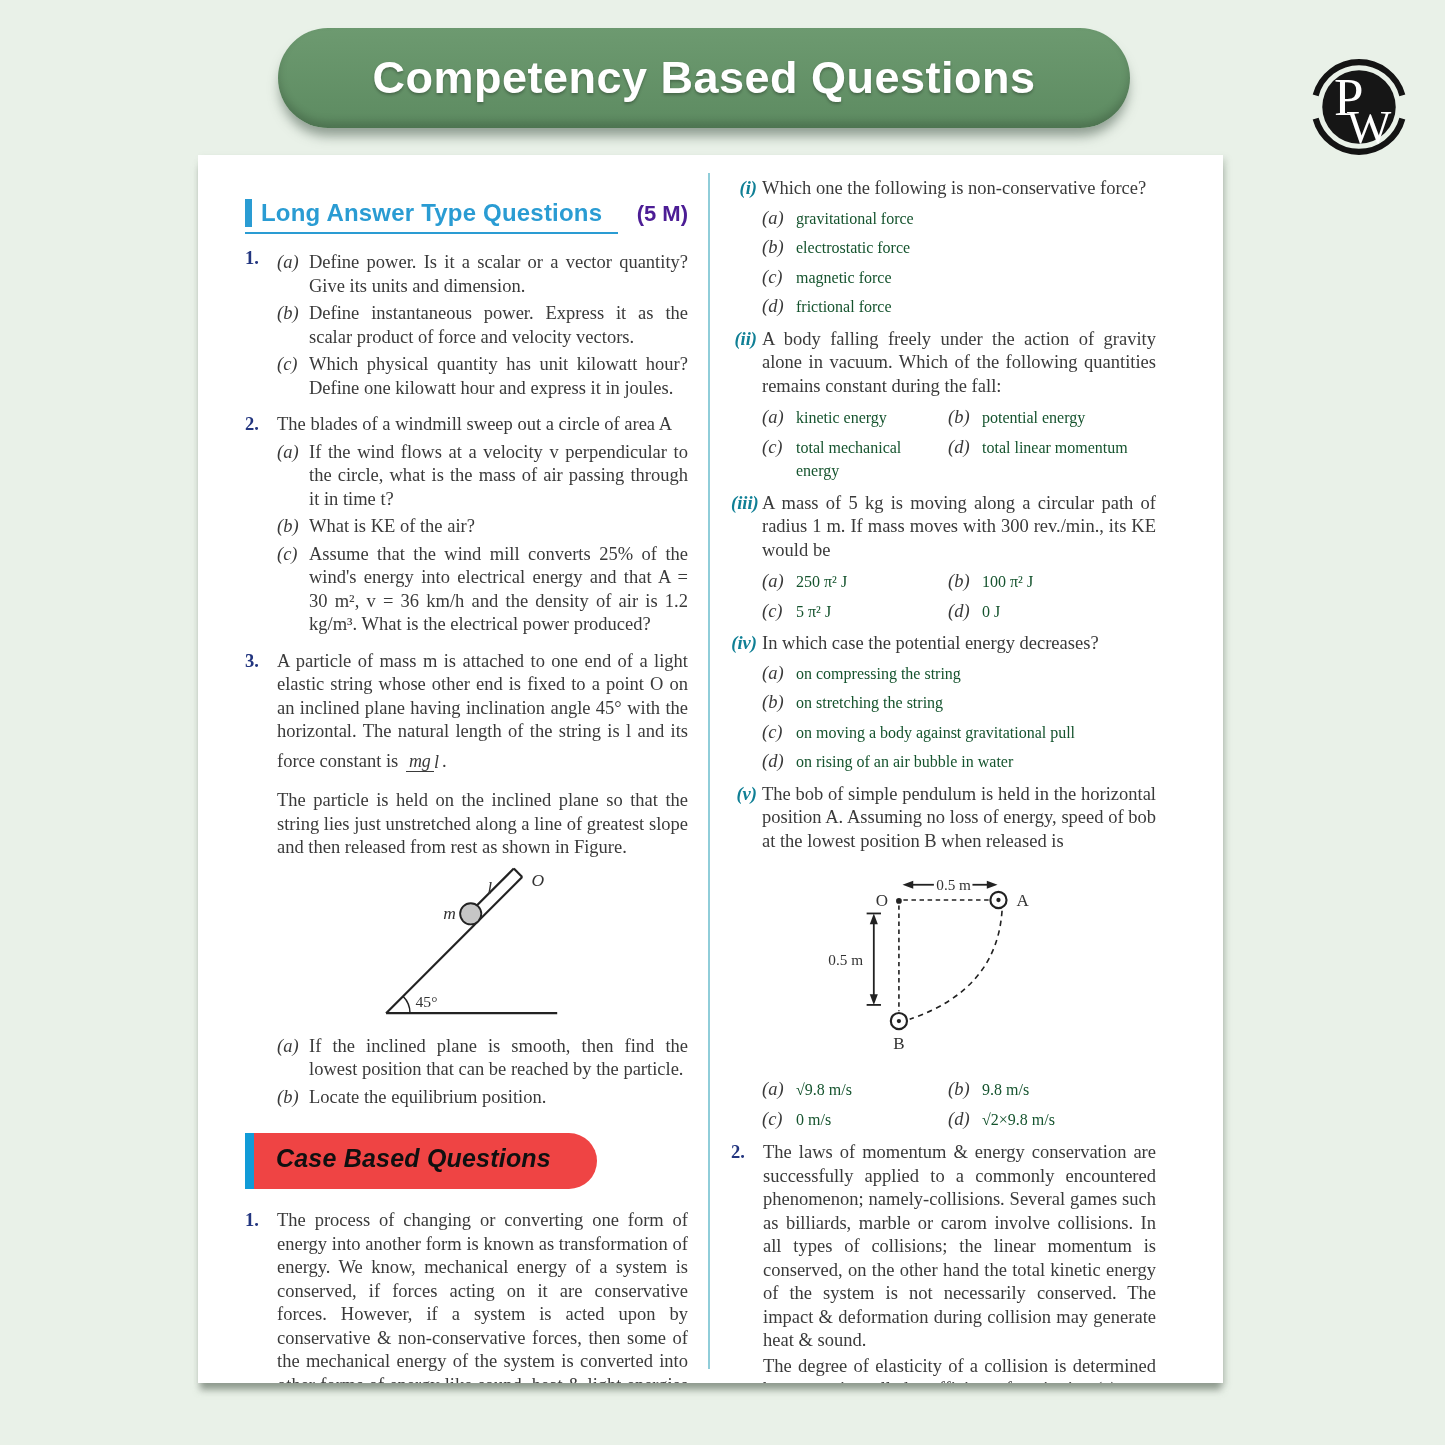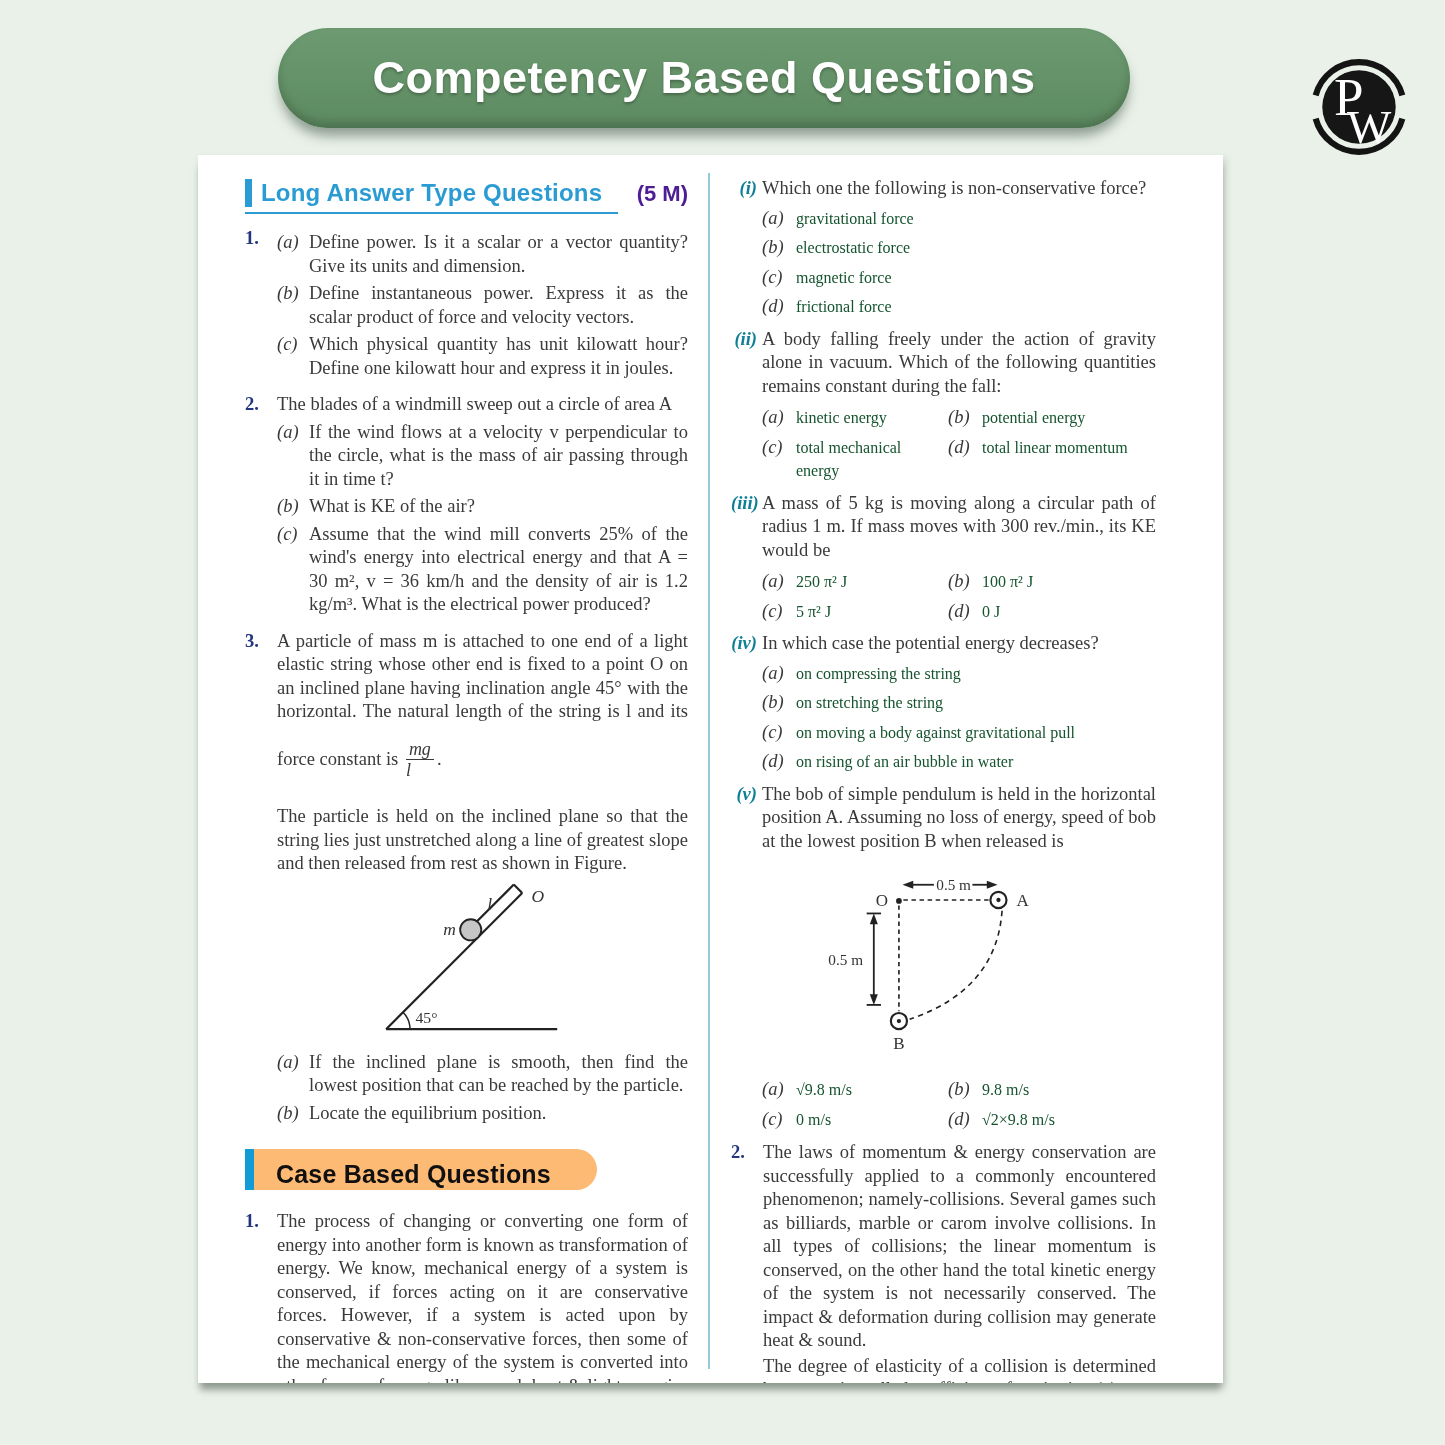--- a/index.html
+++ b/index.html
@@ -26,49 +26,50 @@
   
   .page{
     position:absolute;left:198px;top:155px;width:1025px;height:1228px;
     background:#ffffff;overflow:hidden;
     box-shadow:0 9px 7px -2px rgba(100,112,100,.6), 3px 3px 6px rgba(120,135,120,.25);
   }
   .divider{position:absolute;left:510px;top:18px;height:1196px;width:2px;background:#90cdd9;}
   .col-left{position:absolute;left:47px;top:24px;width:443px;}
   .col-right{position:absolute;left:533px;top:22px;width:425px;}
   
-  .law-head{display:flex;justify-content:space-between;align-items:flex-start;margin-bottom:8px;}
+  .law-head{display:flex;justify-content:space-between;align-items:flex-start;margin-bottom:8px;margin-top:20px;}
   .law-title-wrap{display:flex;align-items:stretch;border-bottom:2.5px solid #2a9cd3;padding-bottom:5px;padding-right:16px;}
   .law-bar{width:7px;background:#2a9cd3;margin-right:9px;}
   .law-title{
     font-family:"Liberation Sans", sans-serif;font-weight:700;font-size:24px;color:#2a9cd3;letter-spacing:.2px;
   }
   .law-marks{font-family:"Liberation Sans", sans-serif;font-weight:700;font-size:22px;color:#4c1d95;padding-top:2px;}
   .case-pill-row{display:flex;margin:24px 0 20px 0;}
   .case-bar{width:9px;background:#119bd7;}
   .case-pill{
-    background:#fdba74;border-radius:0 28px 28px 0;
-    padding:11px 46px 1px 22px;
+    background:#ef4444;border-radius:0 28px 28px 0;
+    padding:11px 46px 16px 22px;
+    font-style:italic;
   }
   .case-title{font-family:"Liberation Sans", sans-serif;font-weight:700;font-size:25px;color:#101010;letter-spacing:.2px;}
   
   .q{display:flex;margin-top:13px;}
   .qnum{flex:none;width:22px;margin-right:10px;font-weight:700;color:#22357f;font-size:18.5px;line-height:23.5px;}
   .qbody{flex:1;min-width:0;}
   .qtext,.ptext,.rtext{font-size:18.5px;line-height:23.5px;color:#3a3a3a;text-align:justify;}
   .part{display:flex;margin-top:4px;}
   .plabel{flex:none;width:30px;margin-right:2px;font-style:italic;font-size:18.5px;line-height:23.5px;color:#3a3a3a;}
   .rq{display:flex;margin-top:9px;}
   .rnum{flex:none;width:26px;margin-right:5px;text-align:right;font-style:italic;font-weight:700;color:#0f7f95;font-size:18.5px;line-height:23.5px;}
   .rbody{flex:1;min-width:0;}
   .opt{display:flex;margin-top:6px;}
   .olabel{flex:none;width:34px;font-style:italic;font-size:18.5px;line-height:23.5px;color:#3a3a3a;}
   .otext{font-size:16px;line-height:23.5px;color:#14532d;}
   .ogrid{display:grid;grid-template-columns:186px 1fr;margin-top:2px;}
-  .frac{display:inline-flex;flex-direction:column;vertical-align:middle;font-style:italic;font-size:18px;line-height:1.05;margin:16px 3px;}
+  .frac{display:inline-flex;flex-direction:row;align-items:center;vertical-align:middle;font-style:italic;font-size:18px;line-height:1.05;margin:8px 3px;}
   .fnum{border-bottom:1.6px solid #3a3a3a;padding:0 3px 1px 3px;}
   .fden{padding-top:1px;}
   .fig{display:block;}
   .fig-incline{margin:6px 0 2px 96px;}
   .fig-pendulum{margin:20px 0 0 58px;}
   svg text{font-family:"Liberation Serif", serif;}
 </style>
 </head>
 <body>
 

